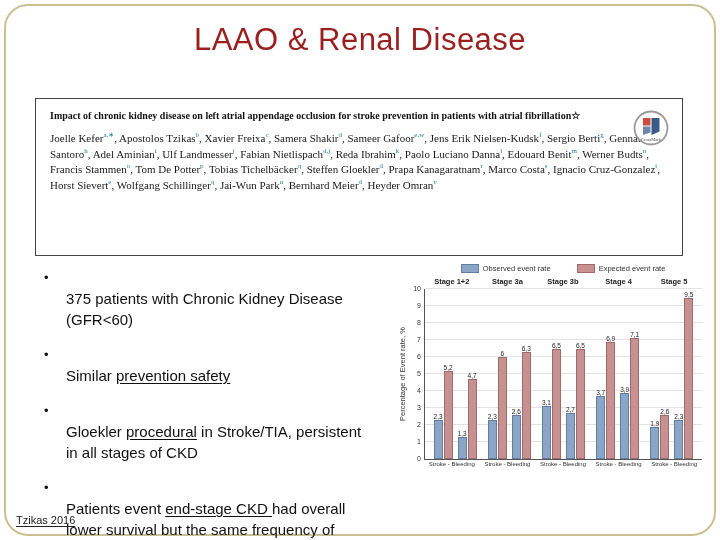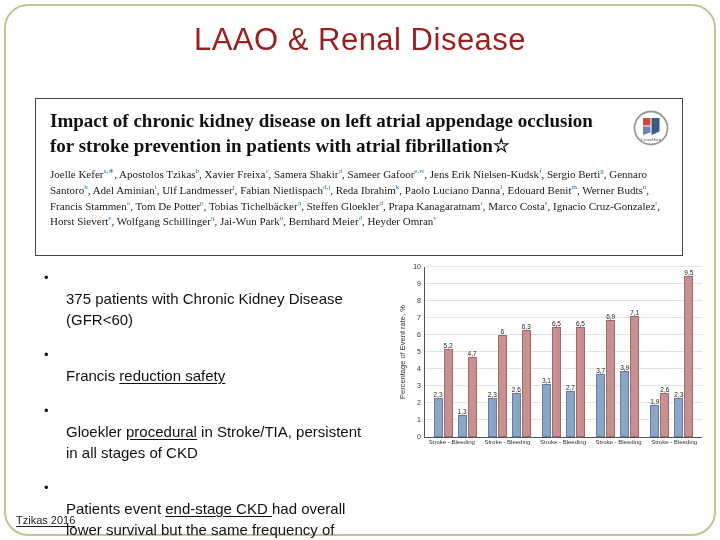--- a/index.html
+++ b/index.html
@@ -15,21 +15,21 @@
     position:absolute;top:22px;left:0;width:100%;margin:0;text-align:center;
     font-size:31px;font-weight:normal;color:var(--title,#9a1f1f);letter-spacing:.5px;
   }
   
   .paper{
     position:absolute;left:35px;top:98px;width:648px;height:158px;
     border:1px solid #444;background:#fff;padding:10px 14px;box-sizing:border-box;
     font-family:"Liberation Serif",serif;
   }
   .paper-title{
-    font-size:19px;font-weight:bold;color:#111;line-height:1.3;width:545px;
+    font-size:10px;font-weight:bold;color:#111;line-height:1.3;width:545px;
   }
   .crossmark{position:absolute;top:10px;right:12px;width:38px;height:38px;}
   .authors{
     margin-top:9px;font-size:11px;line-height:1.42;color:#1a1a1a;
   }
   .authors sup.asup{color:#2878a8;font-size:7px;}
   
   .bullets{position:absolute;left:44px;top:268px;width:332px;}
   .bullet{display:flex;margin-bottom:15px;font-size:15px;color:#111;line-height:1.4;}
   .bullet .marker{width:22px;flex:none;font-size:13px;padding-top:1px;}
@@ -90,33 +90,50 @@
   <div class="authors"><span><span>Joelle Kefer</span><sup class="asup">a,∗</sup></span>, <span><span>Apostolos Tzikas</span><sup class="asup">b</sup></span>, <span><span>Xavier Freixa</span><sup class="asup">c</sup></span>, <span><span>Samera Shakir</span><sup class="asup">d</sup></span>, <span><span>Sameer Gafoor</span><sup class="asup">e,w</sup></span>, <span><span>Jens Erik Nielsen-Kudsk</span><sup class="asup">f</sup></span>, <span><span>Sergio Berti</span><sup class="asup">g</sup></span>, <span><span>Gennaro Santoro</span><sup class="asup">h</sup></span>, <span><span>Adel Aminian</span><sup class="asup">i</sup></span>, <span><span>Ulf Landmesser</span><sup class="asup">j</sup></span>, <span><span>Fabian Nietlispach</span><sup class="asup">d,j</sup></span>, <span><span>Reda Ibrahim</span><sup class="asup">k</sup></span>, <span><span>Paolo Luciano Danna</span><sup class="asup">l</sup></span>, <span><span>Edouard Benit</span><sup class="asup">m</sup></span>, <span><span>Werner Budts</span><sup class="asup">n</sup></span>, <span><span>Francis Stammen</span><sup class="asup">o</sup></span>, <span><span>Tom De Potter</span><sup class="asup">p</sup></span>, <span><span>Tobias Tichelbäcker</span><sup class="asup">q</sup></span>, <span><span>Steffen Gloekler</span><sup class="asup">d</sup></span>, <span><span>Prapa Kanagaratnam</span><sup class="asup">r</sup></span>, <span><span>Marco Costa</span><sup class="asup">s</sup></span>, <span><span>Ignacio Cruz-Gonzalez</span><sup class="asup">t</sup></span>, <span><span>Horst Sievert</span><sup class="asup">e</sup></span>, <span><span>Wolfgang Schillinger</span><sup class="asup">q</sup></span>, <span><span>Jai-Wun Park</span><sup class="asup">u</sup></span>, <span><span>Bernhard Meier</span><sup class="asup">d</sup></span>, <span><span>Heyder Omran</span><sup class="asup">v</sup></span></div>
 </div>
 
 <div class="bullets">
     <div class="bullet">
       <span class="marker">•</span>
       <span class="btext"><span>375 patients with Chronic Kidney Disease (GFR&lt;60)</span></span>
     </div>
     <div class="bullet">
       <span class="marker">•</span>
-      <span class="btext"><span>Francis </span><span class="u">reduction safety</span></span>
+      <span class="btext"><span>Similar </span><span class="u">prevention safety</span></span>
     </div>
     <div class="bullet">
       <span class="marker">•</span>
       <span class="btext"><span>Gloekler </span><span class="u">procedural</span><span> in Stroke/TIA, persistent in all stages of CKD</span></span>
     </div>
     <div class="bullet">
       <span class="marker">•</span>
       <span class="btext"><span>Patients event </span><span class="u">end-stage CKD </span><span>had overall lower survival but the same frequency of MAEs at FU</span></span>
     </div>
   </div>
 
 <div class="chart">
+  <div class="legend">
+    <div class="legend-item">
+      <span class="swatch" style="background: rgb(138, 165, 198); border-color: rgb(95, 127, 163);"></span>
+      <span>Observed event rate</span>
+    </div>
+    <div class="legend-item">
+      <span class="swatch" style="background: rgb(199, 145, 145); border-color: rgb(161, 106, 106);"></span>
+      <span>Expected event rate</span>
+    </div>
+  </div>
+  <div class="stage-row">
+      <div class="scell">Stage 1+2</div>
+      <div class="scell">Stage 3a</div>
+      <div class="scell">Stage 3b</div>
+      <div class="scell">Stage 4</div>
+      <div class="scell">Stage 5</div>
+    </div>
   <div class="plot-wrap">
     <div class="ylab">Percentage of Event rate, %</div>
     <div class="yaxis">
         <div class="ytick" style="bottom: -4px;">0</div>
         <div class="ytick" style="bottom: 13px;">1</div>
         <div class="ytick" style="bottom: 30px;">2</div>
         <div class="ytick" style="bottom: 47px;">3</div>
         <div class="ytick" style="bottom: 64px;">4</div>
         <div class="ytick" style="bottom: 81px;">5</div>
         <div class="ytick" style="bottom: 98px;">6</div>

